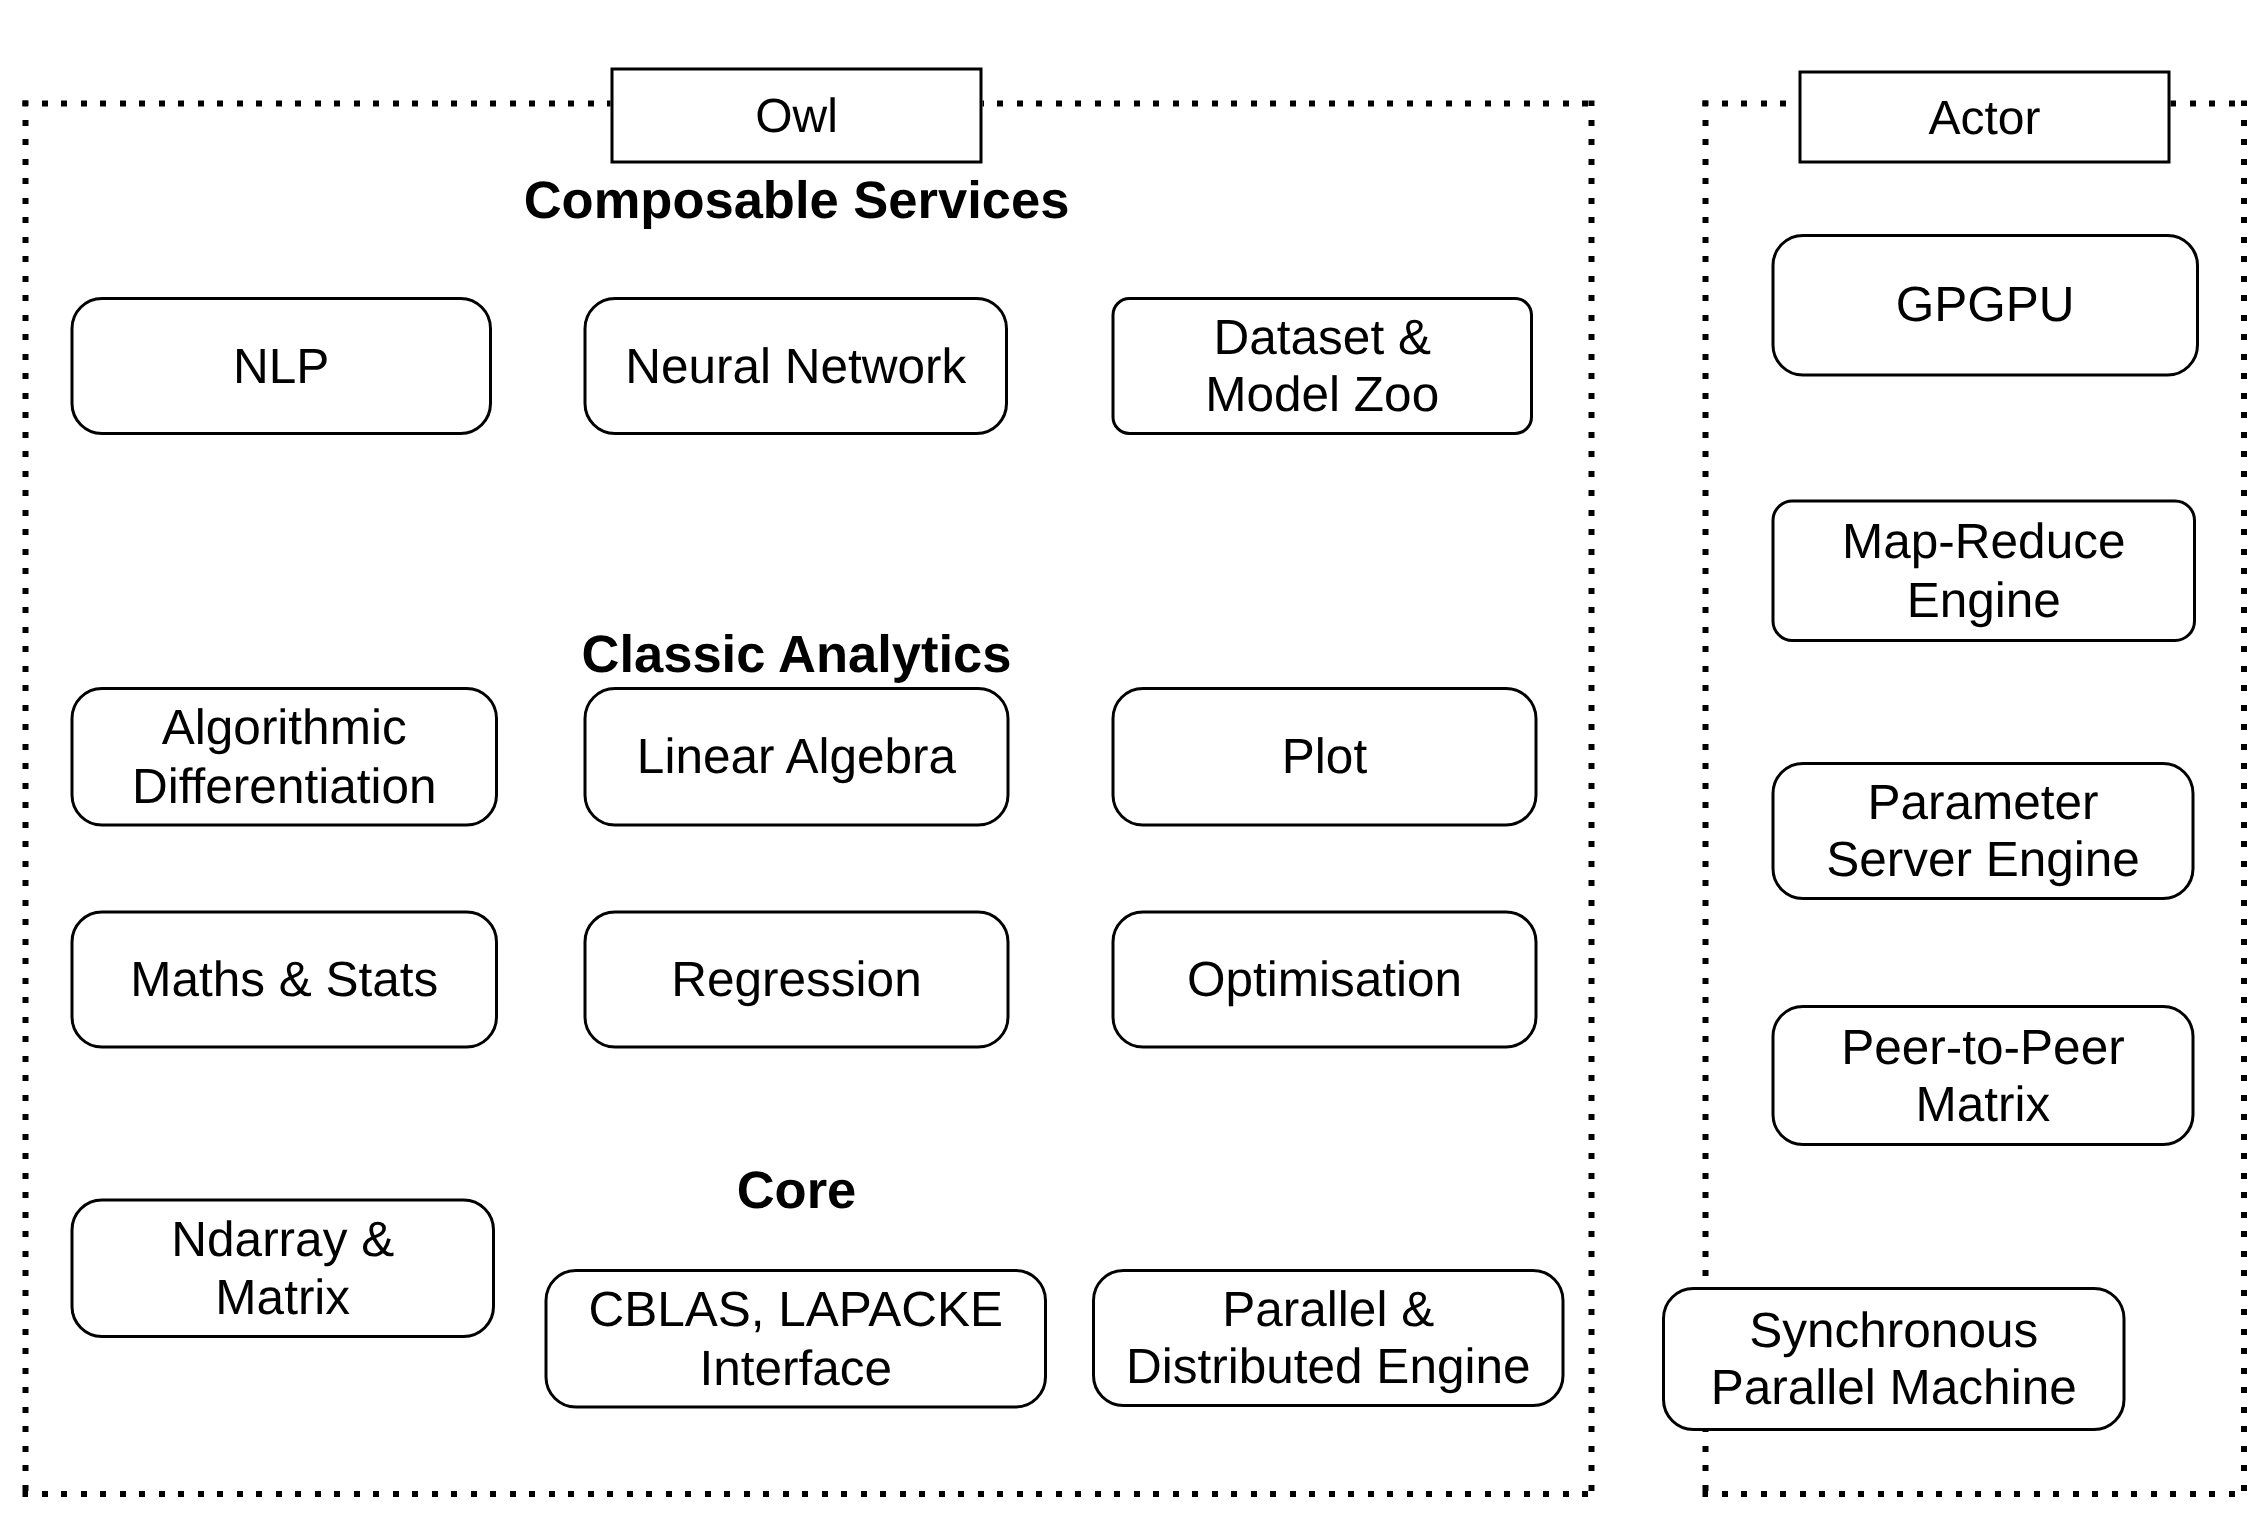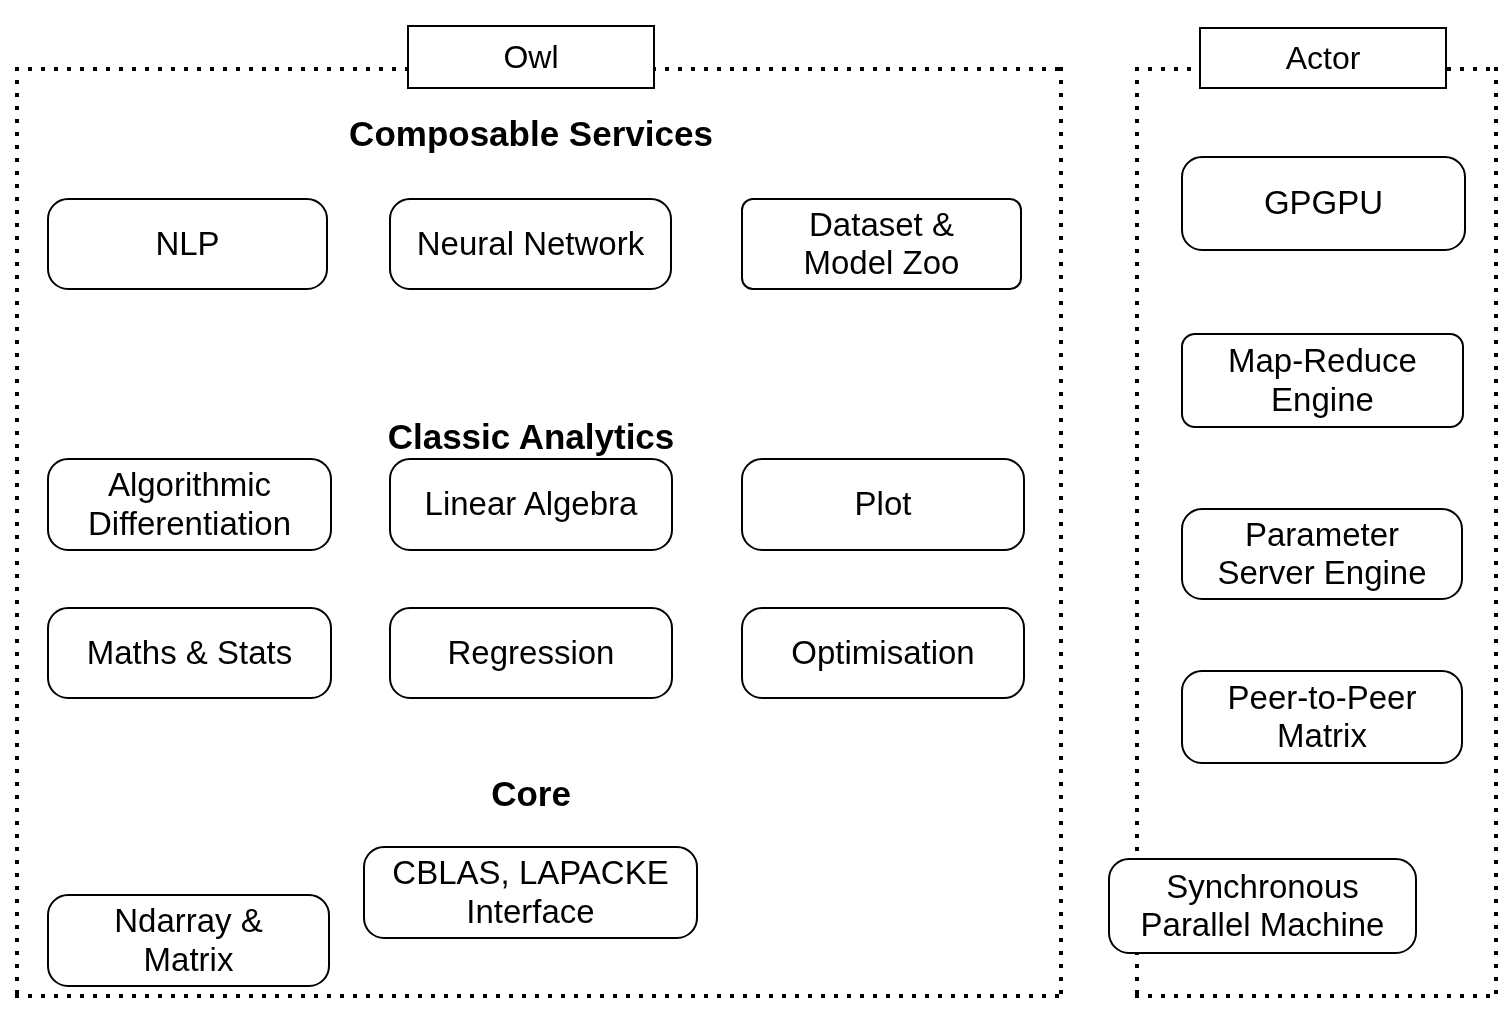--- a/index.html
+++ b/index.html
@@ -39,20 +39,21 @@
   .title-box {
     position: absolute;
     box-sizing: border-box;
     border: 2.5px solid var(--line, #000);
     background: var(--bg, #fff);
     display: flex;
     align-items: center;
     justify-content: center;
     font-size: 32px;
     z-index: 2;
+    margin-top: 20px;
   }
   .owl-title   { left: 407px;  top: 25px; width: 248px; height: 64px; }
   .actor-title { left: 1199px; top: 27px; width: 248px; height: 62px; }
 
   
   .heading {
     position: absolute;
     left: 15px;
     width: 1032px;
     text-align: center;
@@ -85,21 +86,21 @@
   .n-neural     { left: 389px; top: 198px; width: 283px; height: 92px; }
   .n-dataset    { left: 741px; top: 198px; width: 281px; height: 92px; border-radius: 12px; }
   
   .n-algdiff    { left: 47px;  top: 458px; width: 285px; height: 93px; }
   .n-linalg     { left: 389px; top: 458px; width: 284px; height: 93px; }
   .n-plot       { left: 741px; top: 458px; width: 284px; height: 93px; }
   .n-maths      { left: 47px;  top: 607px; width: 285px; height: 92px; }
   .n-regression { left: 389px; top: 607px; width: 284px; height: 92px; }
   .n-optim      { left: 741px; top: 607px; width: 284px; height: 92px; }
   
-  .n-ndarray    { left: 47px;  top: 894px; width: 283px; height: 93px; }
+  .n-ndarray    { left: 47px;  top: 799px; width: 283px; height: 93px; }
   .n-cblas      { left: 363px; top: 846px; width: 335px; height: 93px; }
   .n-parallel   { left: 728px; top: 846px; width: 315px; height: 92px; }
   
   .n-gpgpu      { left: 1181px; top: 156px; width: 285px; height: 95px; }
   .n-mapreduce  { left: 1181px; top: 333px; width: 283px; height: 95px; border-radius: 14px; }
   .n-paramsrv   { left: 1181px; top: 508px; width: 282px; height: 92px; }
   .n-peer       { left: 1181px; top: 670px; width: 282px; height: 94px; }
   .n-sync       { left: 1108px; top: 858px; width: 309px; height: 96px; }
 </style>
 </head>
@@ -131,20 +132,22 @@
   <div class="node n-linalg">Linear Algebra</div>
   <div class="node n-plot">Plot</div>
   <div class="node n-maths">Maths &amp; Stats</div>
   <div class="node n-regression">Regression</div>
   <div class="node n-optim">Optimisation</div>
 
   <div class="node n-ndarray">Ndarray &amp;
 Matrix</div>
   <div class="node n-cblas">CBLAS, LAPACKE
 Interface</div>
+  <div class="node n-parallel">Parallel &amp;
+Distributed Engine</div>
 
   <div class="node n-gpgpu">GPGPU</div>
   <div class="node n-mapreduce">Map-Reduce
 Engine</div>
   <div class="node n-paramsrv">Parameter
 Server Engine</div>
   <div class="node n-peer">Peer-to-Peer
 Matrix</div>
   <div class="node n-sync">Synchronous
 Parallel Machine</div>

